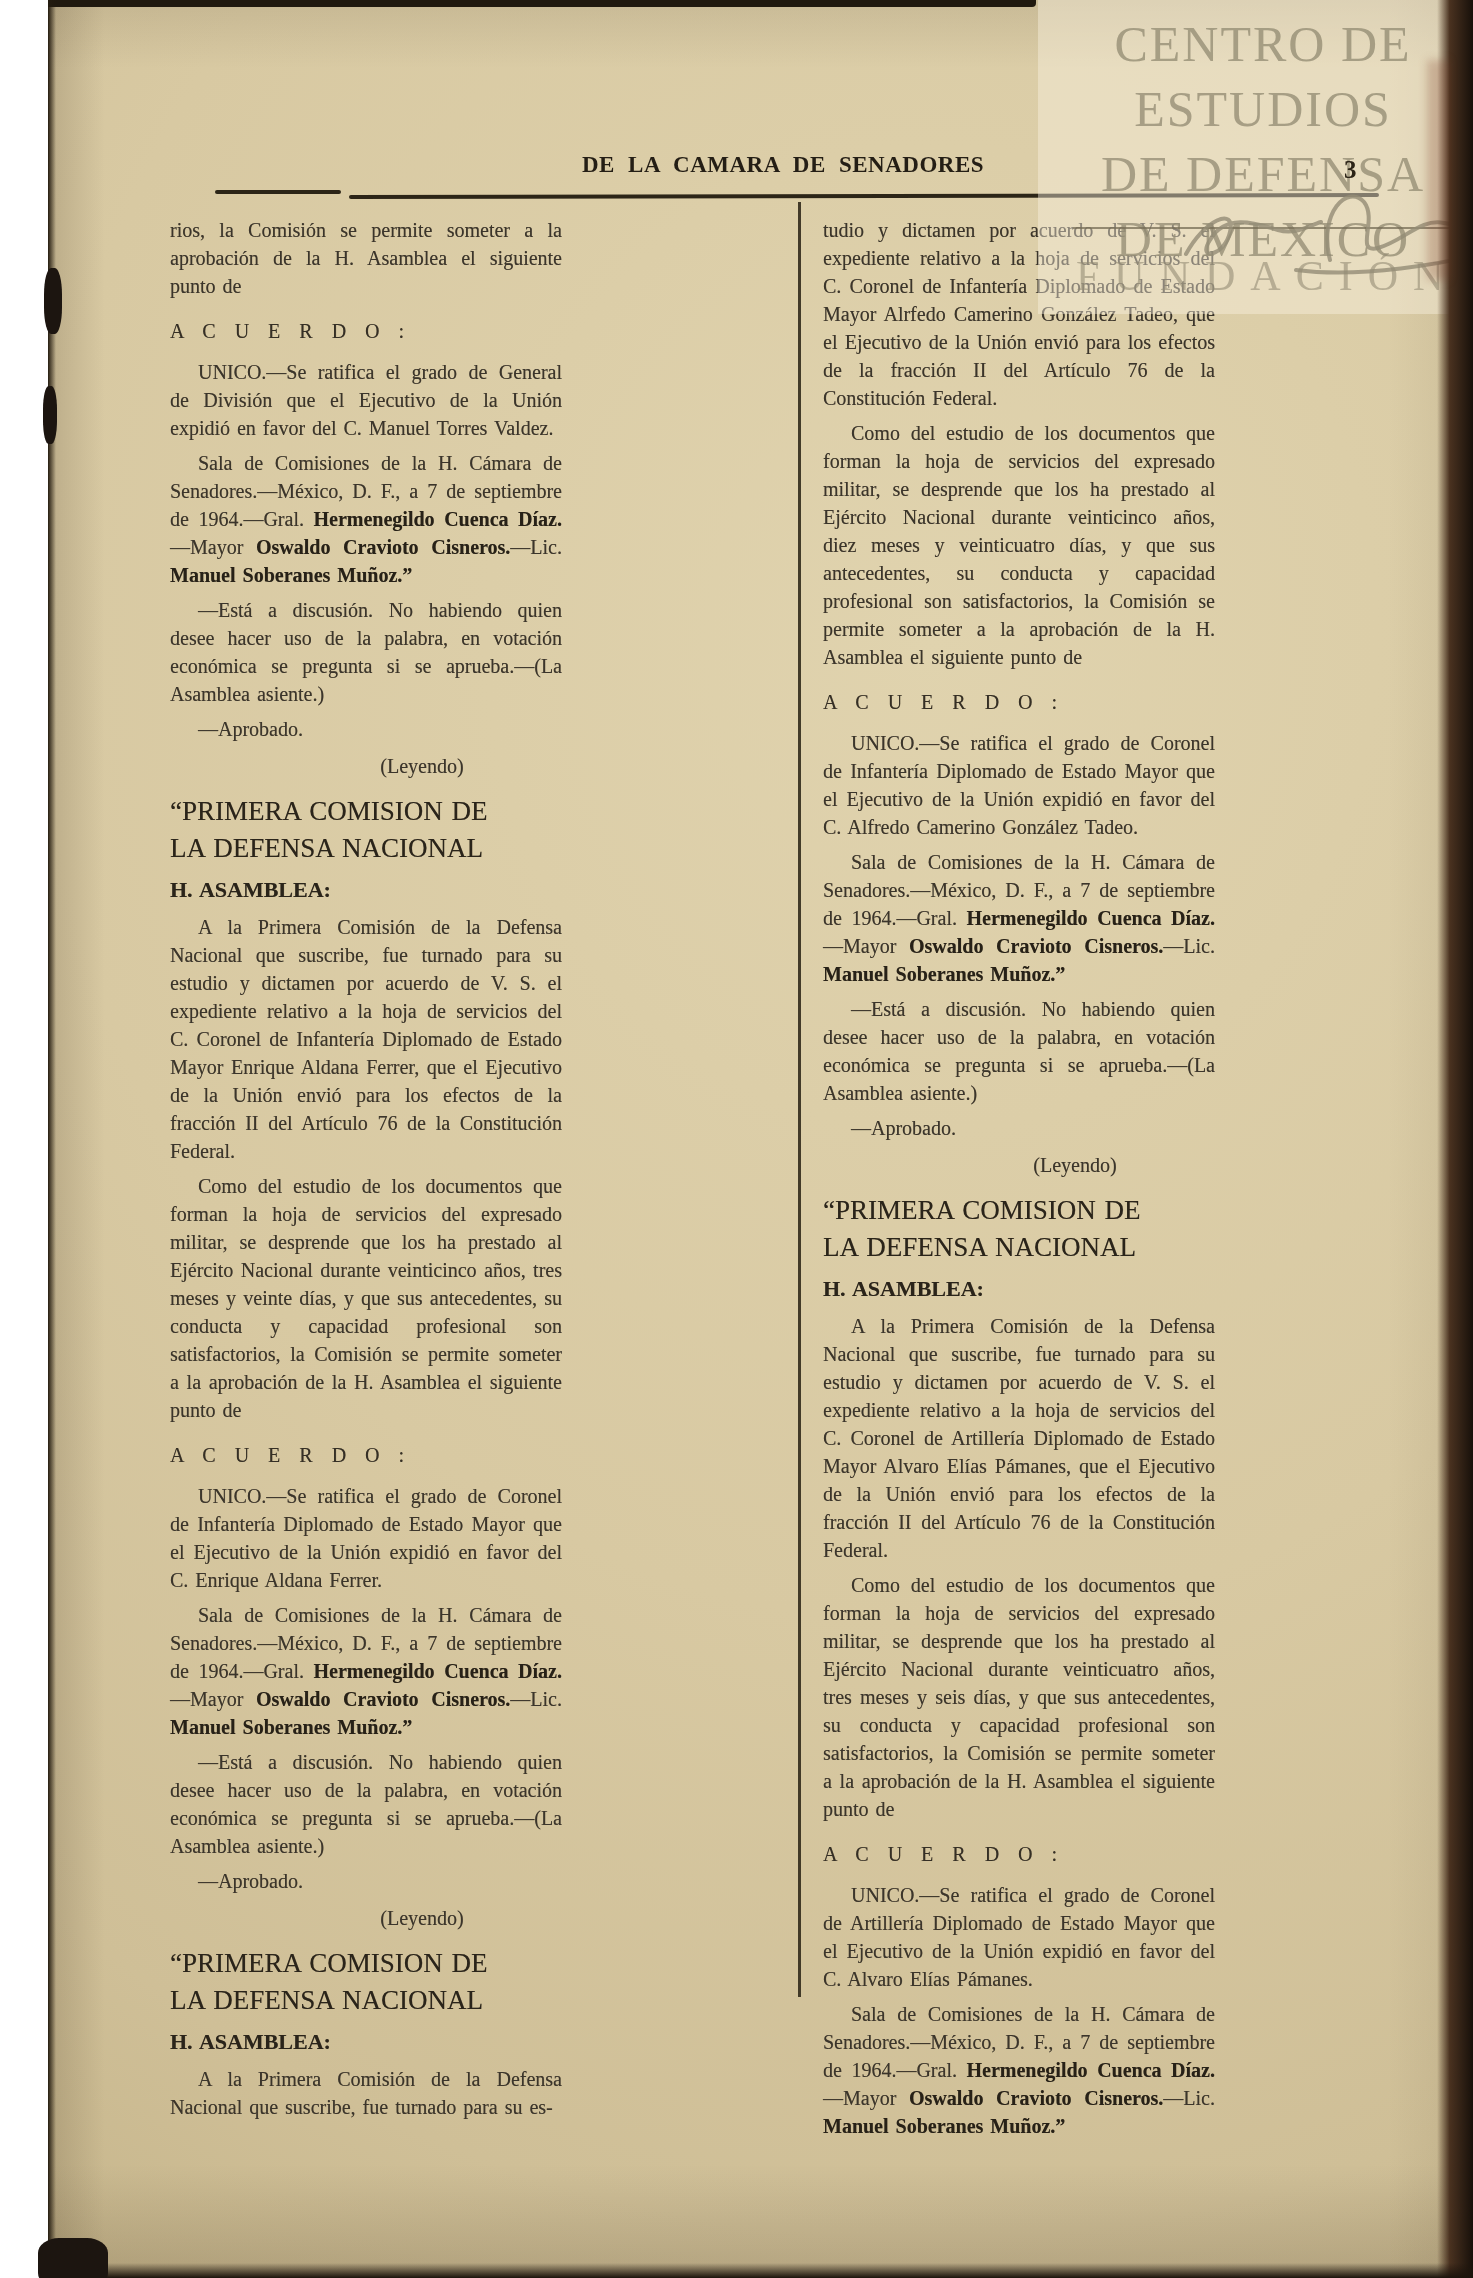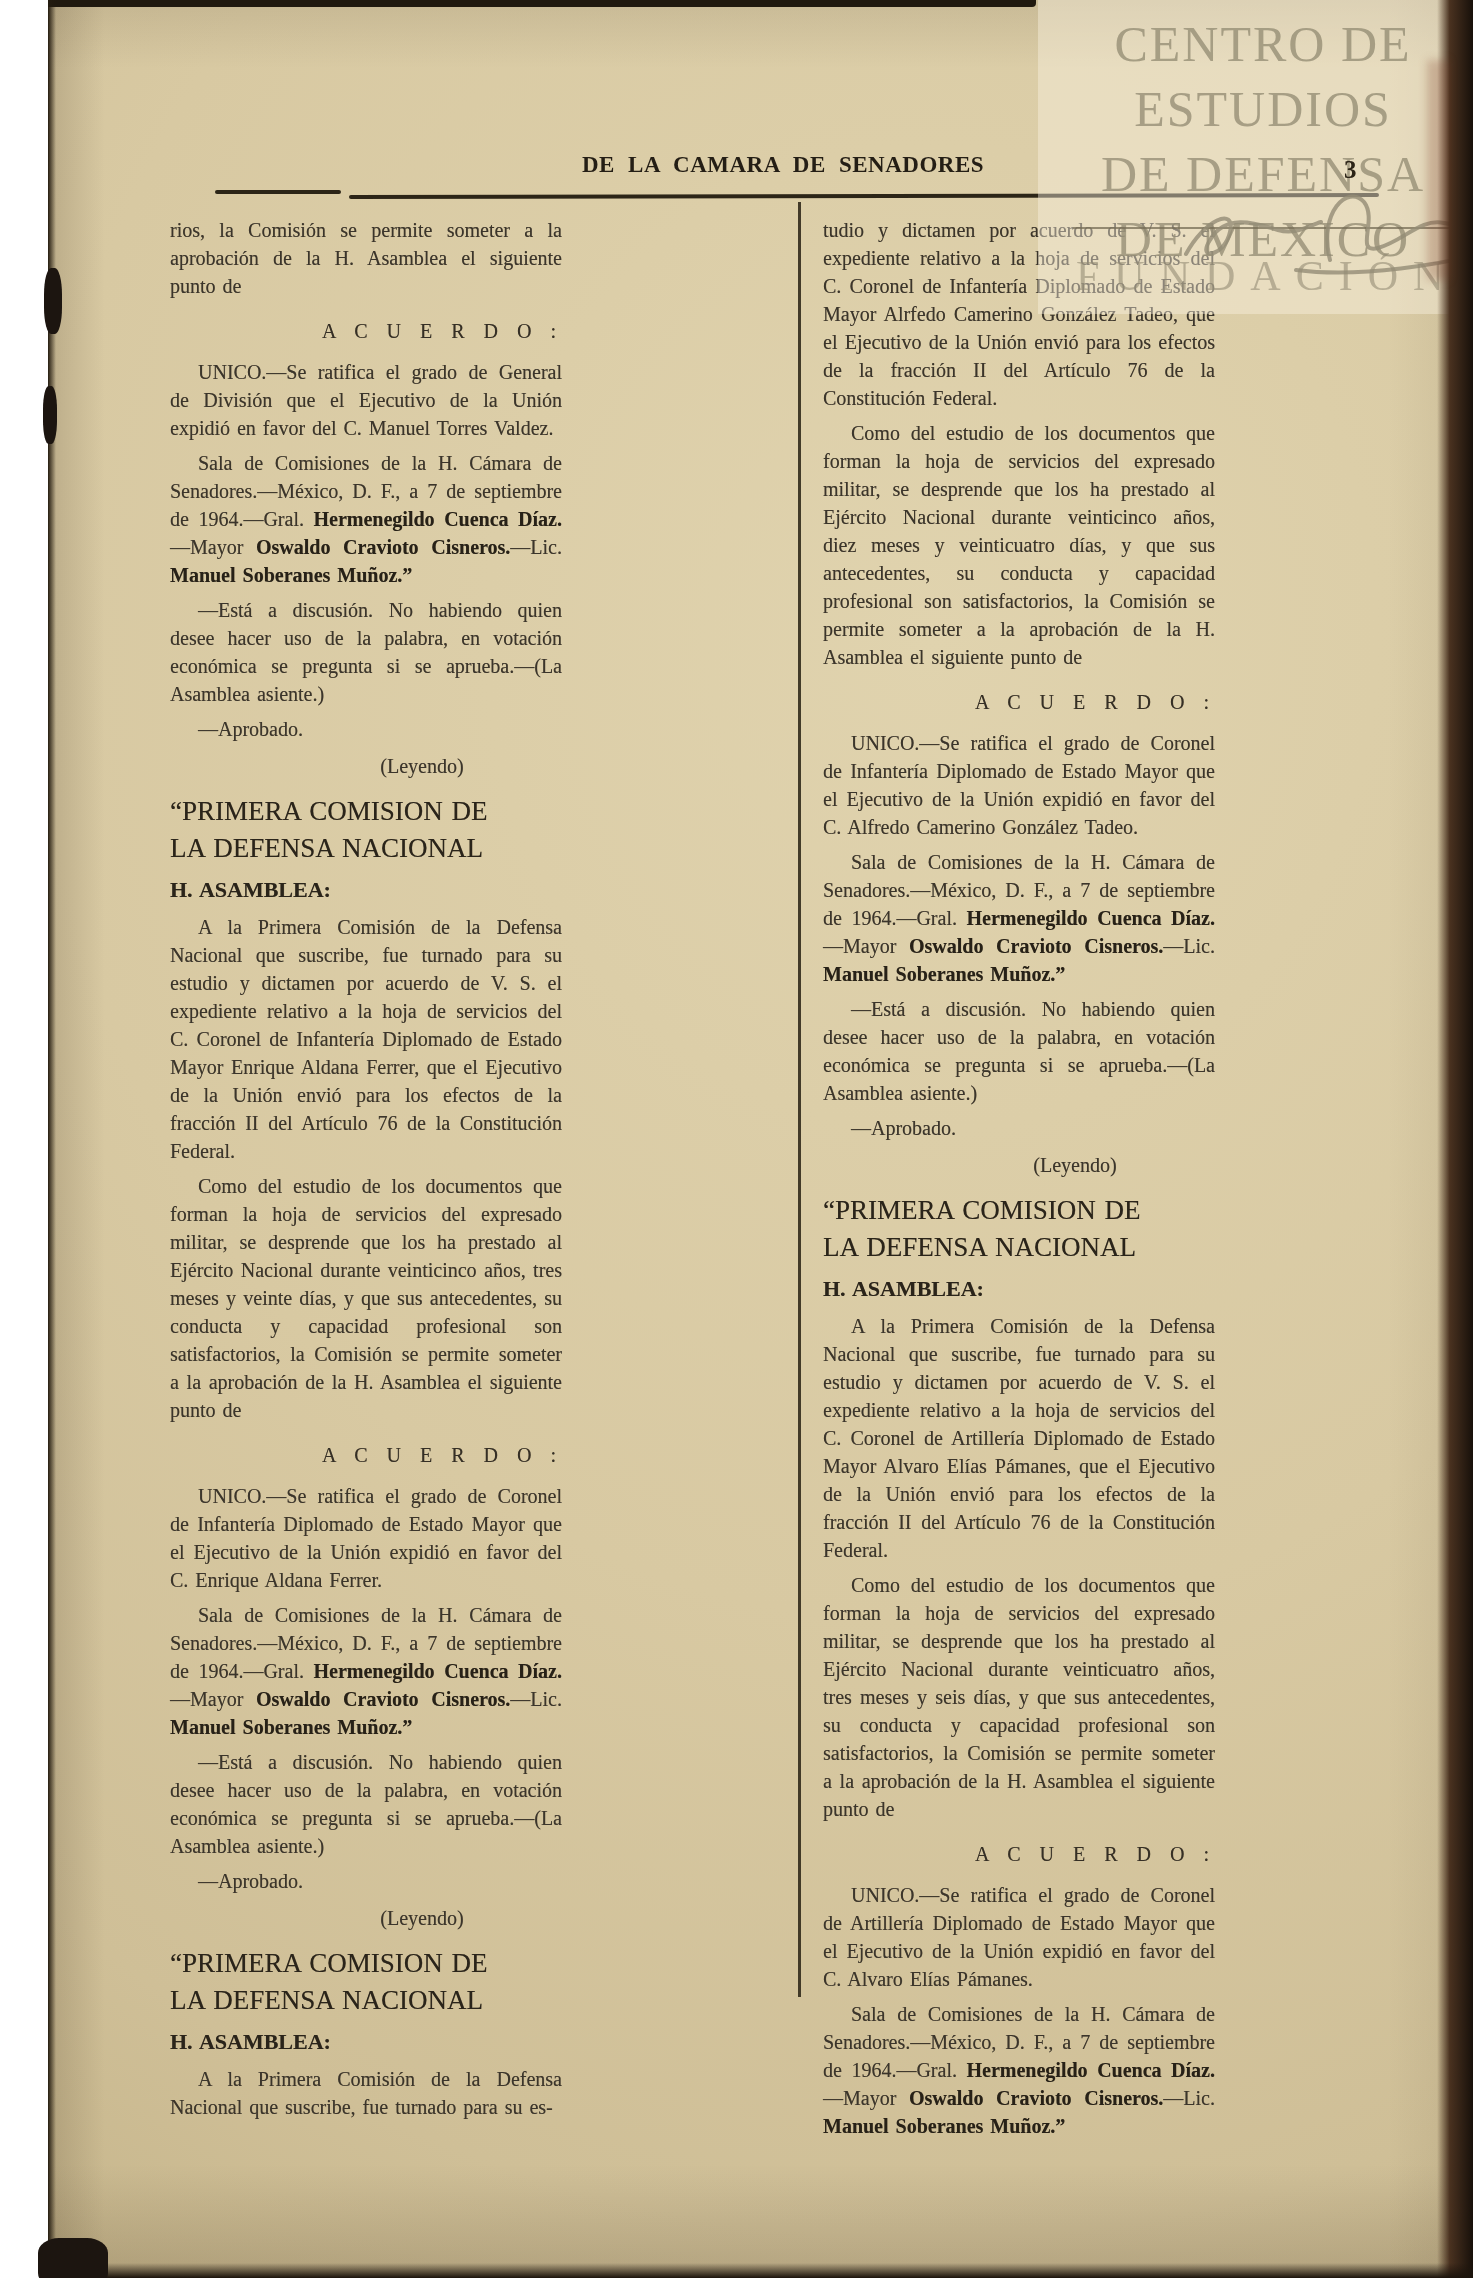--- a/index.html
+++ b/index.html
@@ -45,21 +45,21 @@
       color:rgba(148,140,116,.6);white-space:nowrap;pointer-events:none;}
   .signature{position:absolute;left:1130px;top:178px;z-index:4;pointer-events:none;}
 
   
   .col{position:absolute;top:216px;width:392px;z-index:2;font-size:20px;line-height:28px;
        color:#3b352b;word-spacing:2px;text-shadow:.2px .3px .4px rgba(55,45,30,.45);}
   .col-left{left:122px;}
   .col-right{left:775px;}
   .p{text-align:justify;text-indent:28px;margin:0 0 7px;}
   .p.noindent{text-indent:0;}
-  .acuerdo{text-align:right;letter-spacing:6px;margin:17px 0 13px;color:#352f25;}
+  .acuerdo{text-align:left;letter-spacing:6px;margin:17px 0 13px;color:#352f25;}
   .leyendo{text-align:center;padding-left:112px;margin:9px 0 9px;}
   .title{font-weight:normal;font-size:27px;line-height:37px;white-space:pre-line;margin:13px 0 9px;color:#2a241a;}
   .asamblea{font-weight:bold;font-size:22px;margin:0 0 9px;color:#2a241a;}
   .b{font-weight:bold;color:#272117;}
 </style>
 </head>
 <body>
 
 <div class="page">
 

